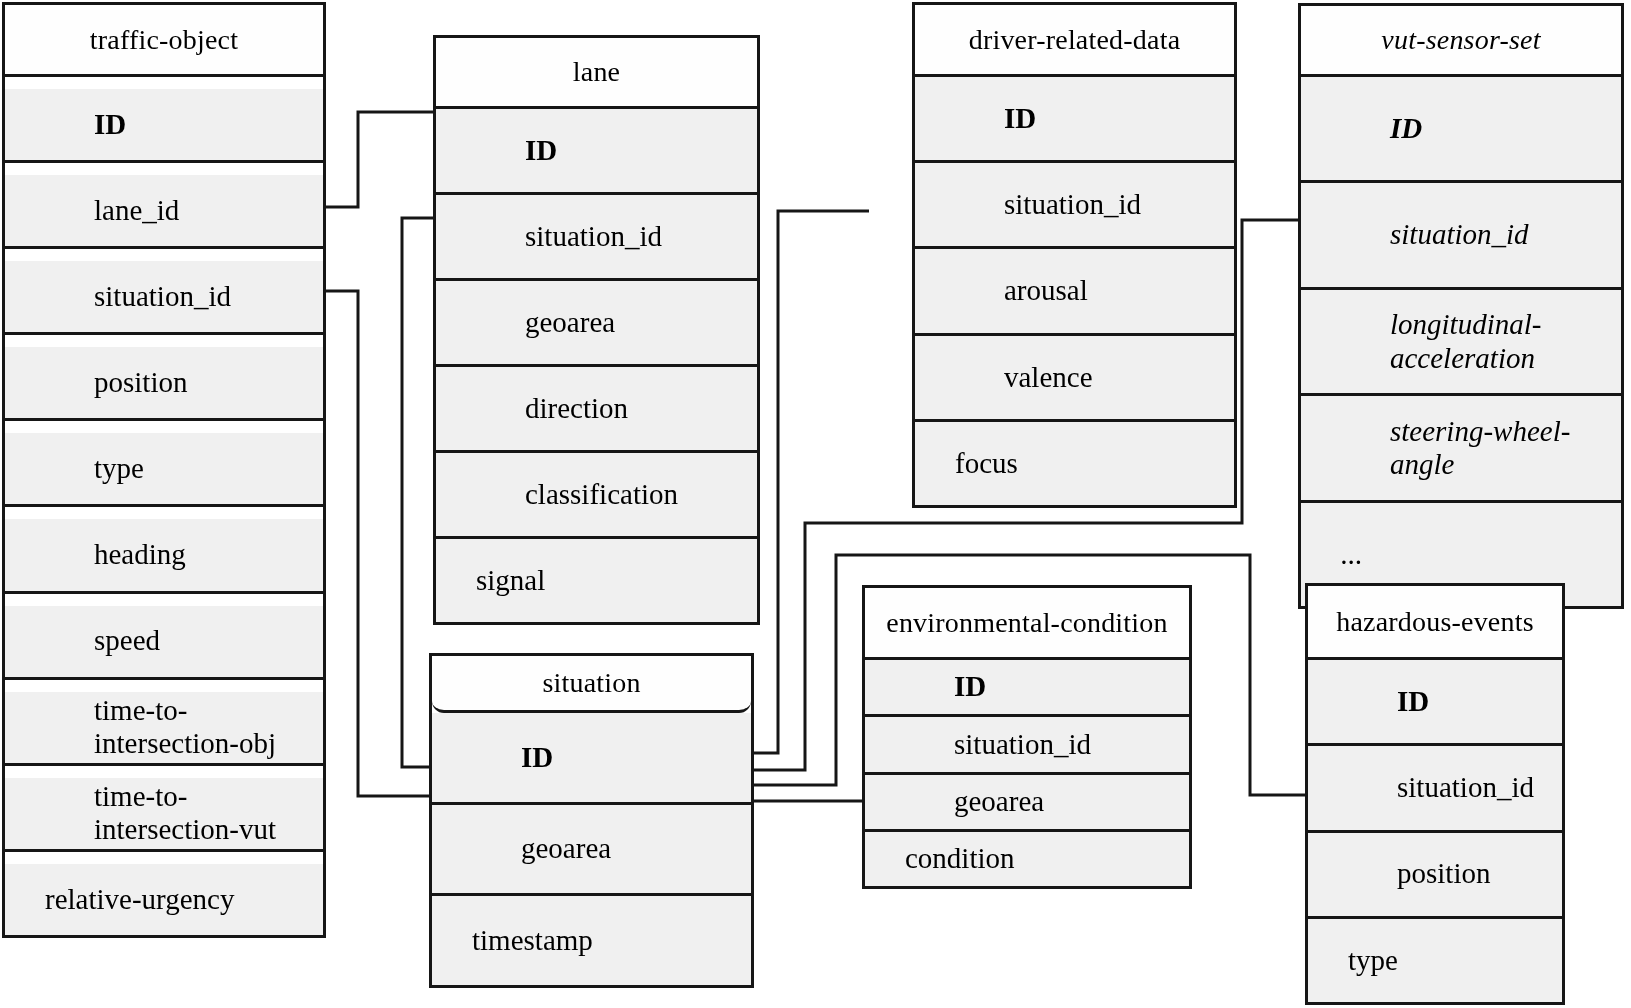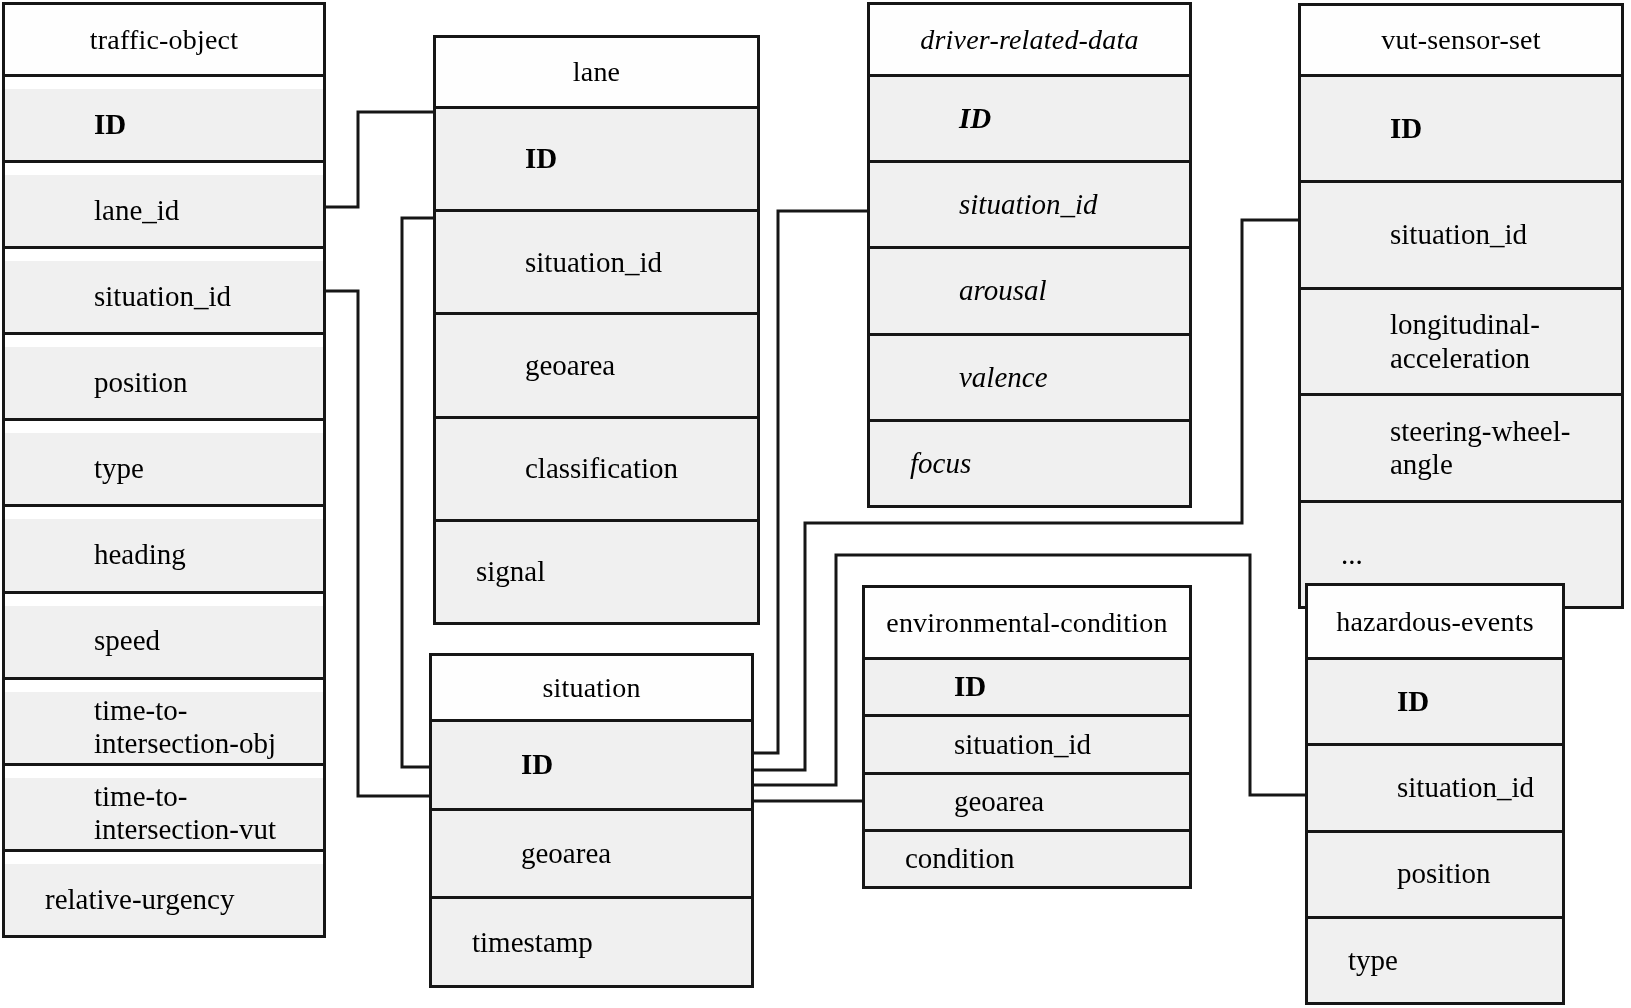--- a/index.html
+++ b/index.html
@@ -53,26 +53,26 @@
     overflow: hidden;
   }
   .tbl .row:last-child { border-bottom: none; padding-left: 40px; }
   .tbl .row.id-row { font-weight: bold; }
 
   
   .t-traffic   { left: 2px;    top: 2px;   width: 324px; height: 936px; gap: 12px; }
   .t-traffic .hdr { height: 72px; }
   .t-lane      { left: 433px;  top: 3px;   width: 327px; height: 590px; margin-top: 32px; }
   .t-lane .hdr { height: 71px; }
-  .t-driver    { left: 867px;  top: 2px;   width: 325px; height: 506px; font-style: italic; }
+  .t-driver    { left: 912px;  top: 2px;   width: 325px; height: 506px; }
   .t-driver .hdr { height: 72px; }
-  .t-vut       { left: 1298px; top: 3px;   width: 326px; height: 606px; }
+  .t-vut       { left: 1298px; top: 3px;   width: 326px; height: 606px; font-style: italic; }
   .t-vut .hdr { height: 71px; }
   .t-situation { left: 429px;  top: 653px; width: 325px; height: 335px; }
-  .t-situation .hdr { height: 66px; }
+  .t-situation .hdr { height: 57px; border-radius: 12px; }
   .t-env       { left: 862px;  top: 585px; width: 330px; height: 304px; }
   .t-env .hdr { height: 72px; }
   .t-hazard    { left: 1305px; top: 583px; width: 260px; height: 422px; }
   .t-hazard .hdr { height: 74px; }
 </style>
 </head>
 <body>
 
 <div id="canvas">
 
@@ -100,20 +100,21 @@
     <div class="row">time-to-intersection-obj</div>
     <div class="row">time-to-intersection-vut</div>
     <div class="row">relative-urgency</div>
   </div>
 
   <div class="tbl t-lane">
     <div class="hdr">lane</div>
     <div class="row id-row">ID</div>
     <div class="row">situation_id</div>
     <div class="row">geoarea</div>
+    <div class="row">direction</div>
     <div class="row">classification</div>
     <div class="row">signal</div>
   </div>
 
   <div class="tbl t-driver">
     <div class="hdr">driver-related-data</div>
     <div class="row id-row">ID</div>
     <div class="row">situation_id</div>
     <div class="row">arousal</div>
     <div class="row">valence</div>

